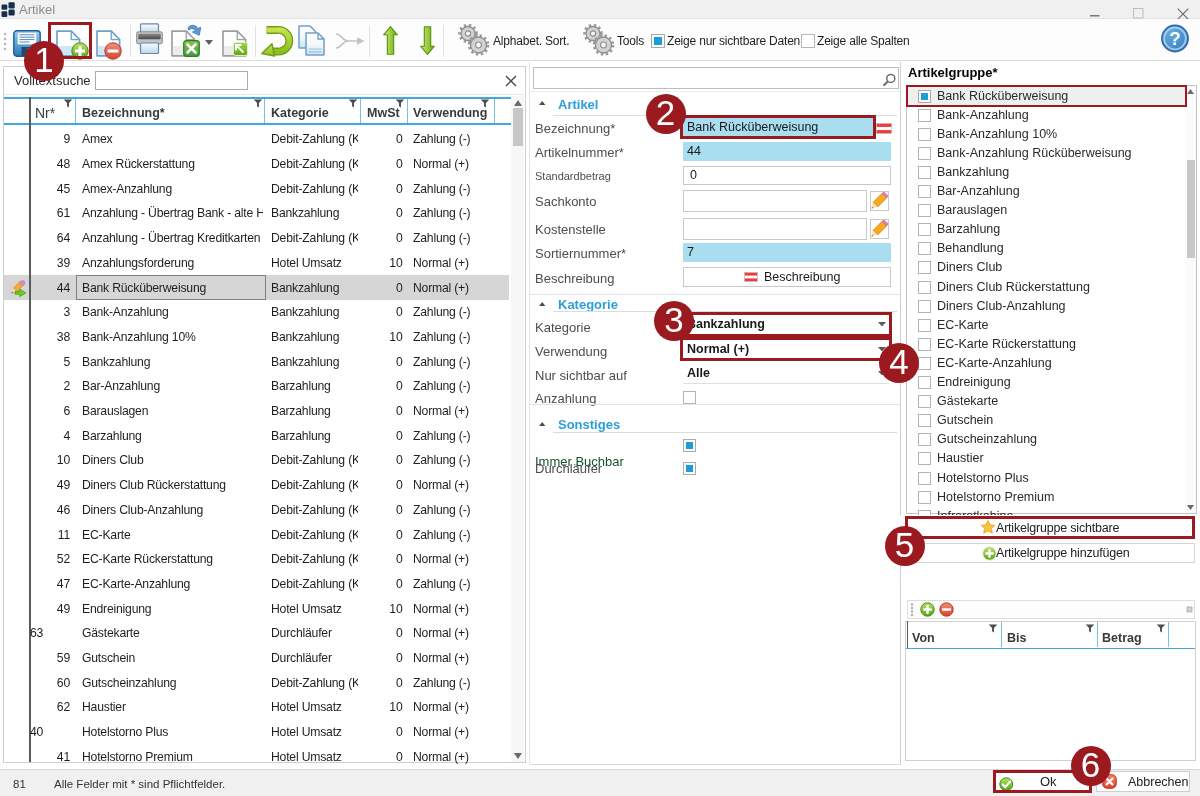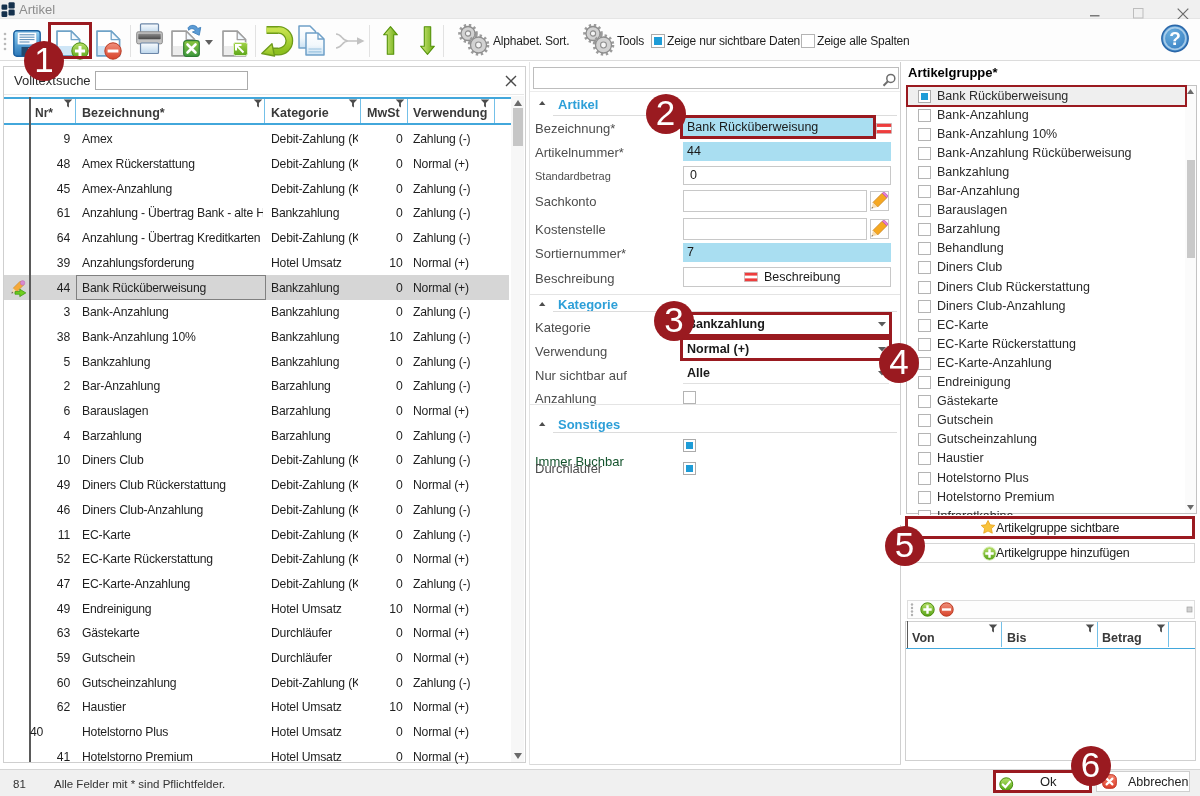--- a/index.html
+++ b/index.html
@@ -227,21 +227,21 @@
   </svg>
 <div class="a" style="left:4px;top:93.5px;width:520px;height:1px;background:#e8e8e8"></div>
 <div class="a" style="left:4px;top:97px;width:508px;height:1.5px;background:#42a7db"></div>
 <div class="a" style="left:4px;top:123px;width:508px;height:1.5px;background:#42a7db"></div>
 <div class="a" style="left:29px;top:97px;width:1.5px;height:665px;background:#5a5a5a"></div>
 <div class="a" style="left:75px;top:98.5px;width:1px;height:24.5px;background:#74c0e8"></div>
 <div class="a" style="left:264px;top:98.5px;width:1px;height:24.5px;background:#74c0e8"></div>
 <div class="a" style="left:360px;top:98.5px;width:1px;height:24.5px;background:#74c0e8"></div>
 <div class="a" style="left:407px;top:98.5px;width:1px;height:24.5px;background:#74c0e8"></div>
 <div class="a" style="left:494px;top:98.5px;width:1px;height:24.5px;background:#74c0e8"></div>
-<div class="a tt" style="left:35px;top:105.5px;width:30px;height:15px;line-height:15px;font-size:12px;font-weight:bold;color:#3a3a3a">Nr*</div>
+<div class="a tt" style="left:35px;top:105.5px;width:30px;height:15px;line-height:15px;font-size:14px;font-weight:normal;color:#3a3a3a">Nr*</div>
 <div class="a tt" style="left:82px;top:105.5px;width:120px;height:15px;line-height:15px;font-size:12.5px;font-weight:bold;color:#3a3a3a">Bezeichnung*</div>
 <div class="a tt" style="left:271px;top:105.5px;width:80px;height:15px;line-height:15px;font-size:12.5px;font-weight:bold;color:#3a3a3a">Kategorie</div>
 <div class="a tt" style="left:367px;top:105.5px;width:38px;height:15px;line-height:15px;font-size:12.5px;font-weight:bold;color:#3a3a3a">MwSt</div>
 <div class="a tt" style="left:413px;top:105.5px;width:76px;height:15px;line-height:15px;font-size:12.5px;font-weight:bold;color:#3a3a3a">Verwendung</div>
 <svg class="a" style="left:62.5px;top:99px" width="10" height="9" viewBox="0 0 10 9.5">
     <path d="M0.5 0.5 H9.5 L6 4.3 V9 L4 7.6 V4.3 Z" fill="#4d4d4d"></path>
   </svg>
 <svg class="a" style="left:252.5px;top:99px" width="10" height="9" viewBox="0 0 10 9.5">
     <path d="M0.5 0.5 H9.5 L6 4.3 V9 L4 7.6 V4.3 Z" fill="#4d4d4d"></path>
   </svg>
@@ -357,21 +357,21 @@
 <div class="a tt" style="left:30px;top:576.95px;width:40px;height:15px;line-height:15px;font-size:12.2px;letter-spacing:-0.2px;color:#1f1f1f;text-align:right">47</div>
 <div class="a tt" style="left:82px;top:576.95px;width:181px;height:15px;line-height:15px;font-size:12.2px;letter-spacing:-0.2px;color:#1f1f1f">EC-Karte-Anzahlung</div>
 <div class="a tt" style="left:271px;top:576.95px;width:87px;height:15px;line-height:15px;font-size:12.2px;letter-spacing:-0.2px;color:#1f1f1f">Debit-Zahlung (K</div>
 <div class="a tt" style="left:364px;top:576.95px;width:38.5px;height:15px;line-height:15px;font-size:12.2px;letter-spacing:-0.2px;color:#1f1f1f;text-align:right">0</div>
 <div class="a tt" style="left:413px;top:576.95px;width:79px;height:15px;line-height:15px;font-size:12.2px;letter-spacing:-0.2px;color:#1f1f1f">Zahlung (-)</div>
 <div class="a tt" style="left:30px;top:601.65px;width:40px;height:15px;line-height:15px;font-size:12.2px;letter-spacing:-0.2px;color:#1f1f1f;text-align:right">49</div>
 <div class="a tt" style="left:82px;top:601.65px;width:181px;height:15px;line-height:15px;font-size:12.2px;letter-spacing:-0.2px;color:#1f1f1f">Endreinigung</div>
 <div class="a tt" style="left:271px;top:601.65px;width:87px;height:15px;line-height:15px;font-size:12.2px;letter-spacing:-0.2px;color:#1f1f1f">Hotel Umsatz</div>
 <div class="a tt" style="left:364px;top:601.65px;width:38.5px;height:15px;line-height:15px;font-size:12.2px;letter-spacing:-0.2px;color:#1f1f1f;text-align:right">10</div>
 <div class="a tt" style="left:413px;top:601.65px;width:79px;height:15px;line-height:15px;font-size:12.2px;letter-spacing:-0.2px;color:#1f1f1f">Normal (+)</div>
-<div class="a tt" style="left:30px;top:626.35px;width:40px;height:15px;line-height:15px;font-size:12.2px;letter-spacing:-0.2px;color:#1f1f1f;text-align:right">63</div>
+<div class="a tt" style="left:30px;top:626.35px;width:40px;height:15px;line-height:15px;font-size:12.2px;letter-spacing:-0.2px;color:#1f1f1f;text-align:left">63</div>
 <div class="a tt" style="left:82px;top:626.35px;width:181px;height:15px;line-height:15px;font-size:12.2px;letter-spacing:-0.2px;color:#1f1f1f">Gästekarte</div>
 <div class="a tt" style="left:271px;top:626.35px;width:87px;height:15px;line-height:15px;font-size:12.2px;letter-spacing:-0.2px;color:#1f1f1f">Durchläufer</div>
 <div class="a tt" style="left:364px;top:626.35px;width:38.5px;height:15px;line-height:15px;font-size:12.2px;letter-spacing:-0.2px;color:#1f1f1f;text-align:right">0</div>
 <div class="a tt" style="left:413px;top:626.35px;width:79px;height:15px;line-height:15px;font-size:12.2px;letter-spacing:-0.2px;color:#1f1f1f">Normal (+)</div>
 <div class="a tt" style="left:30px;top:651.05px;width:40px;height:15px;line-height:15px;font-size:12.2px;letter-spacing:-0.2px;color:#1f1f1f;text-align:right">59</div>
 <div class="a tt" style="left:82px;top:651.05px;width:181px;height:15px;line-height:15px;font-size:12.2px;letter-spacing:-0.2px;color:#1f1f1f">Gutschein</div>
 <div class="a tt" style="left:271px;top:651.05px;width:87px;height:15px;line-height:15px;font-size:12.2px;letter-spacing:-0.2px;color:#1f1f1f">Durchläufer</div>
 <div class="a tt" style="left:364px;top:651.05px;width:38.5px;height:15px;line-height:15px;font-size:12.2px;letter-spacing:-0.2px;color:#1f1f1f;text-align:right">0</div>
 <div class="a tt" style="left:413px;top:651.05px;width:79px;height:15px;line-height:15px;font-size:12.2px;letter-spacing:-0.2px;color:#1f1f1f">Normal (+)</div>
 <div class="a tt" style="left:30px;top:675.75px;width:40px;height:15px;line-height:15px;font-size:12.2px;letter-spacing:-0.2px;color:#1f1f1f;text-align:right">60</div>

